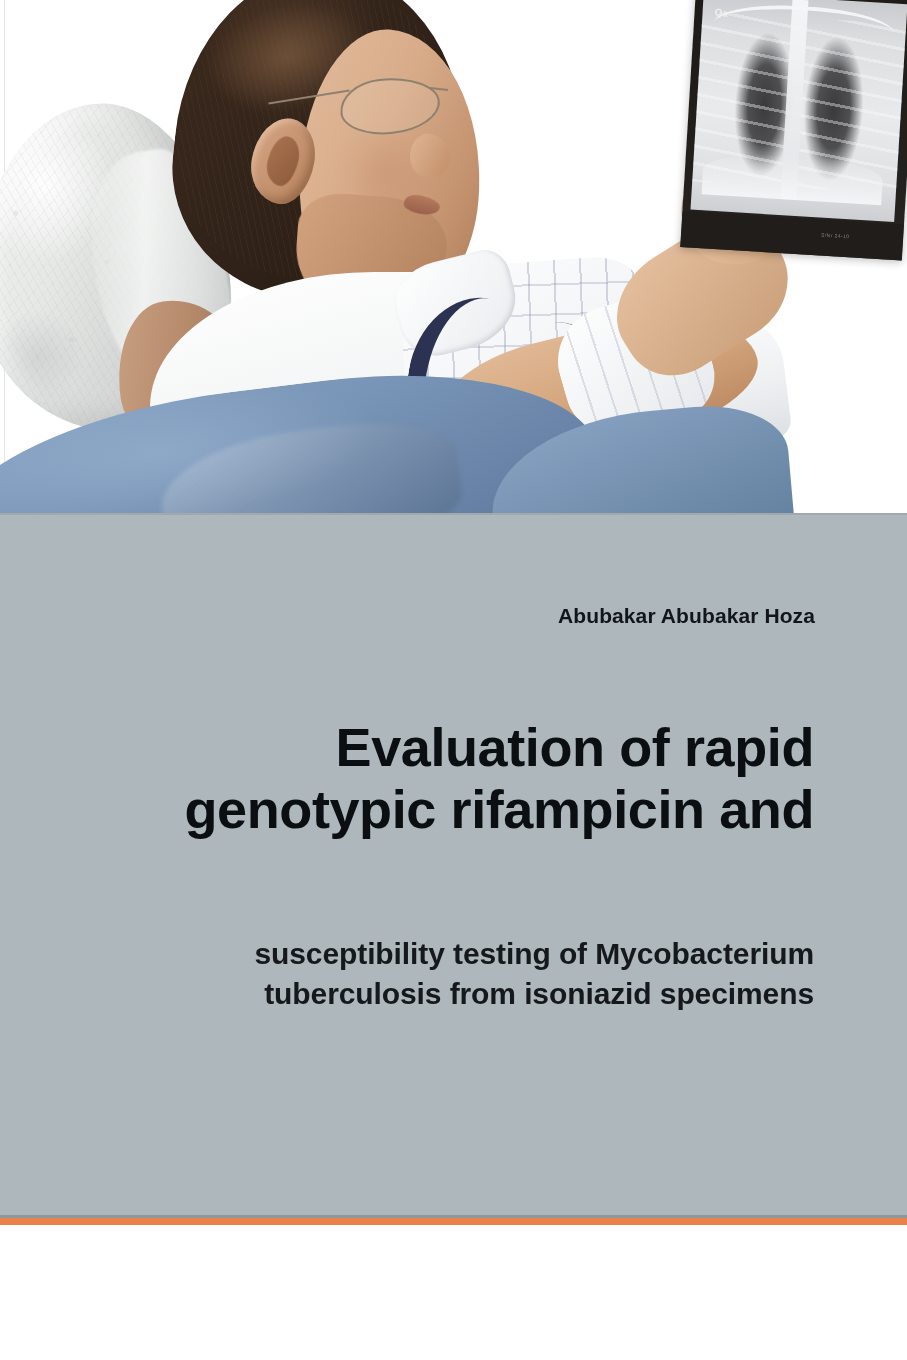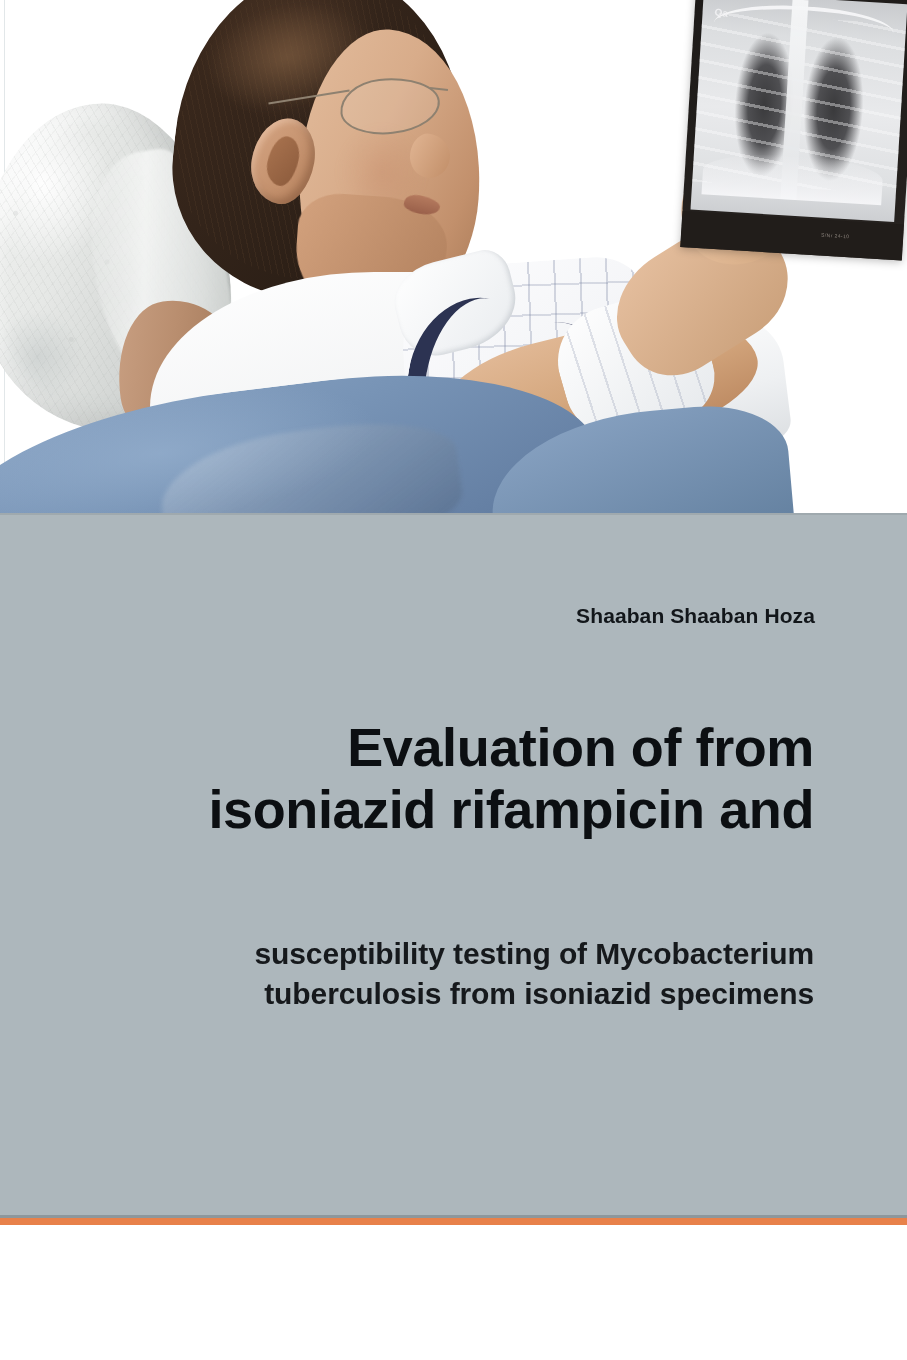--- a/index.html
+++ b/index.html
@@ -329,25 +329,25 @@
     </div>
 
     <div class="scrub"></div>
     <div class="scrub-right"></div>
     <div class="scrub-fold"></div>
   </div>
 
   <div class="panel"></div>
   <div class="panel-top-edge"></div>
 
-  <div class="author">Shaaban Shaaban Hoza</div>
+  <div class="author">Abubakar Abubakar Hoza</div>
 
   <div class="title">
-    <div>Evaluation of from</div>
-    <div>isoniazid rifampicin and</div>
+    <div>Evaluation of rapid</div>
+    <div>genotypic rifampicin and</div>
   </div>
 
   <div class="subtitle">
     <div>susceptibility testing of Mycobacterium</div>
     <div>tuberculosis from isoniazid specimens</div>
   </div>
 
   <div class="rule-shadow"></div>
   <div class="rule"></div>
   <div class="footer">

